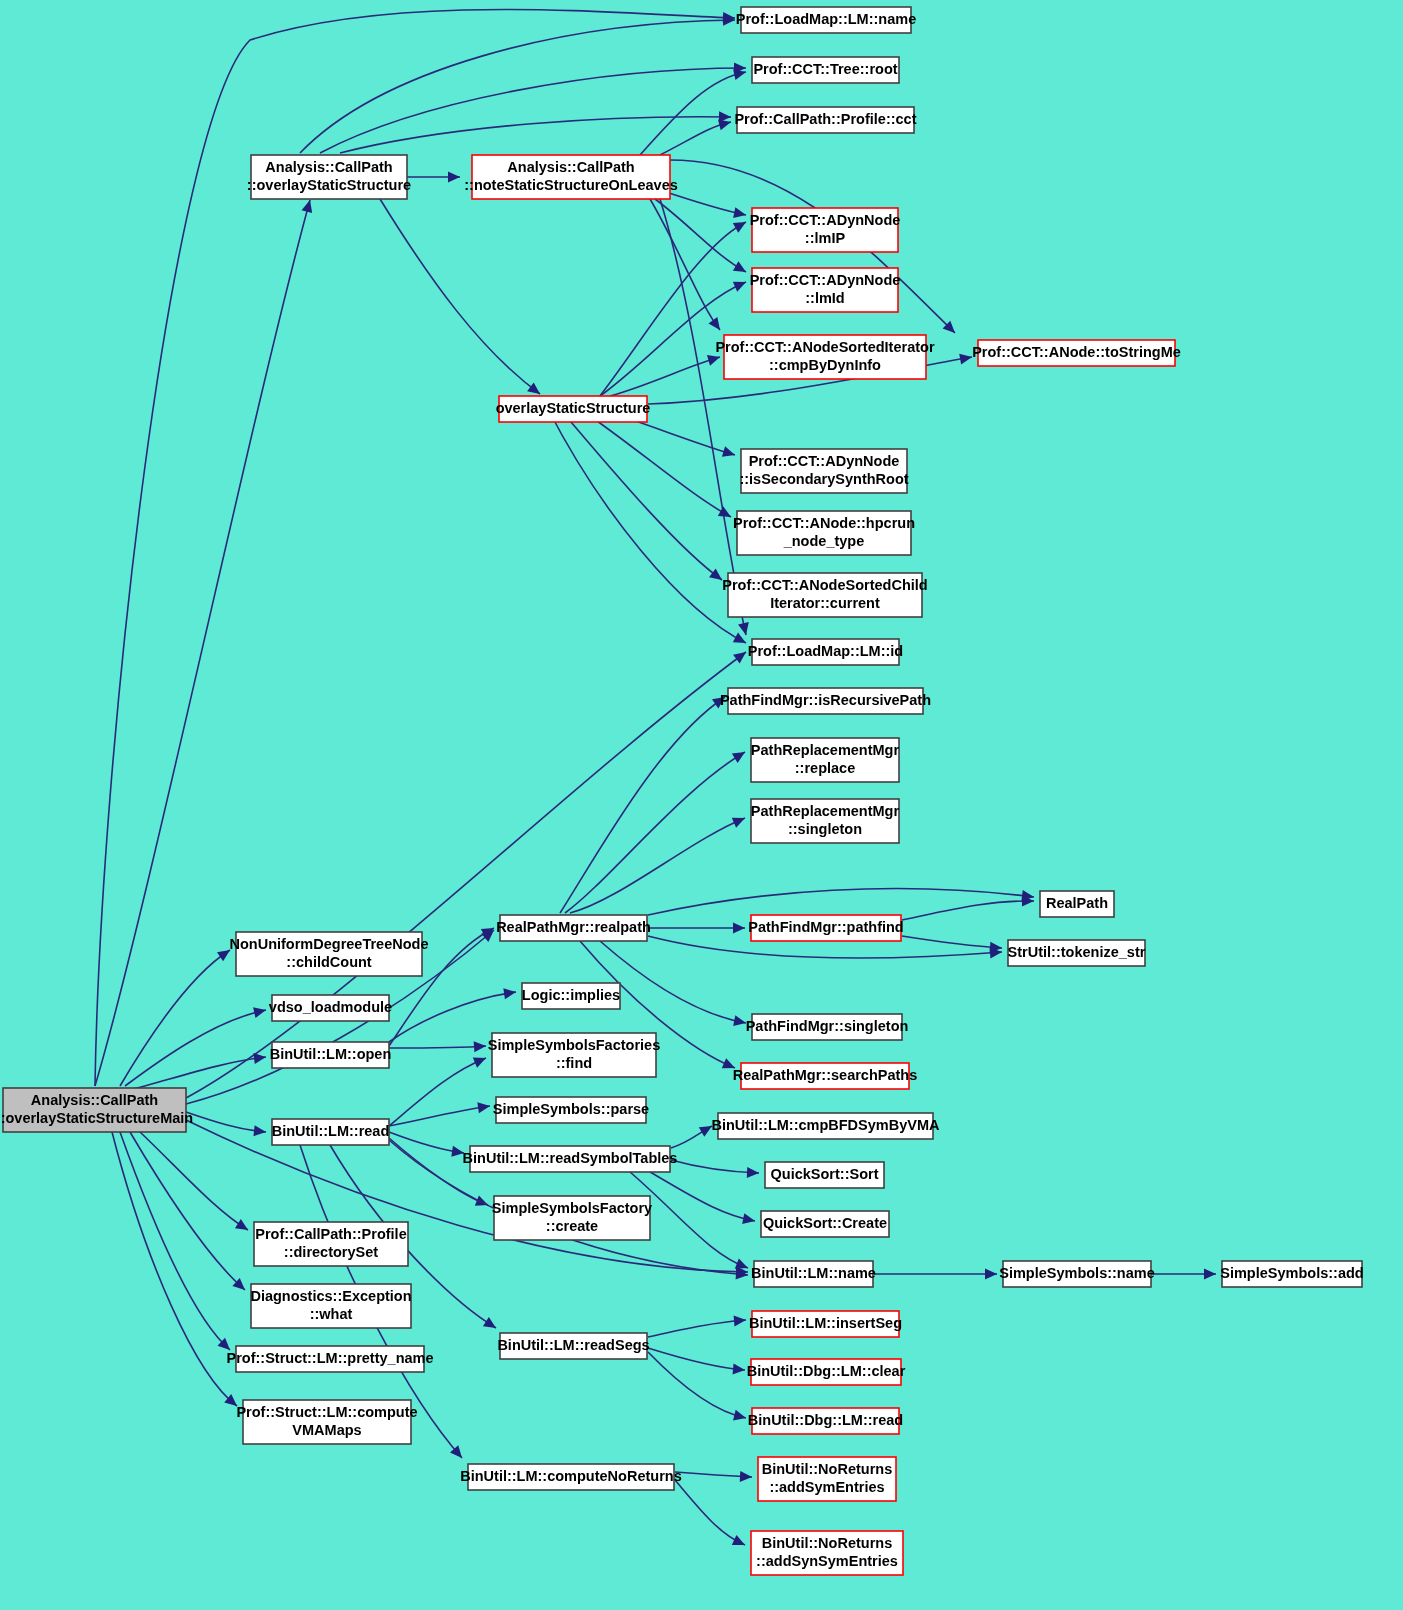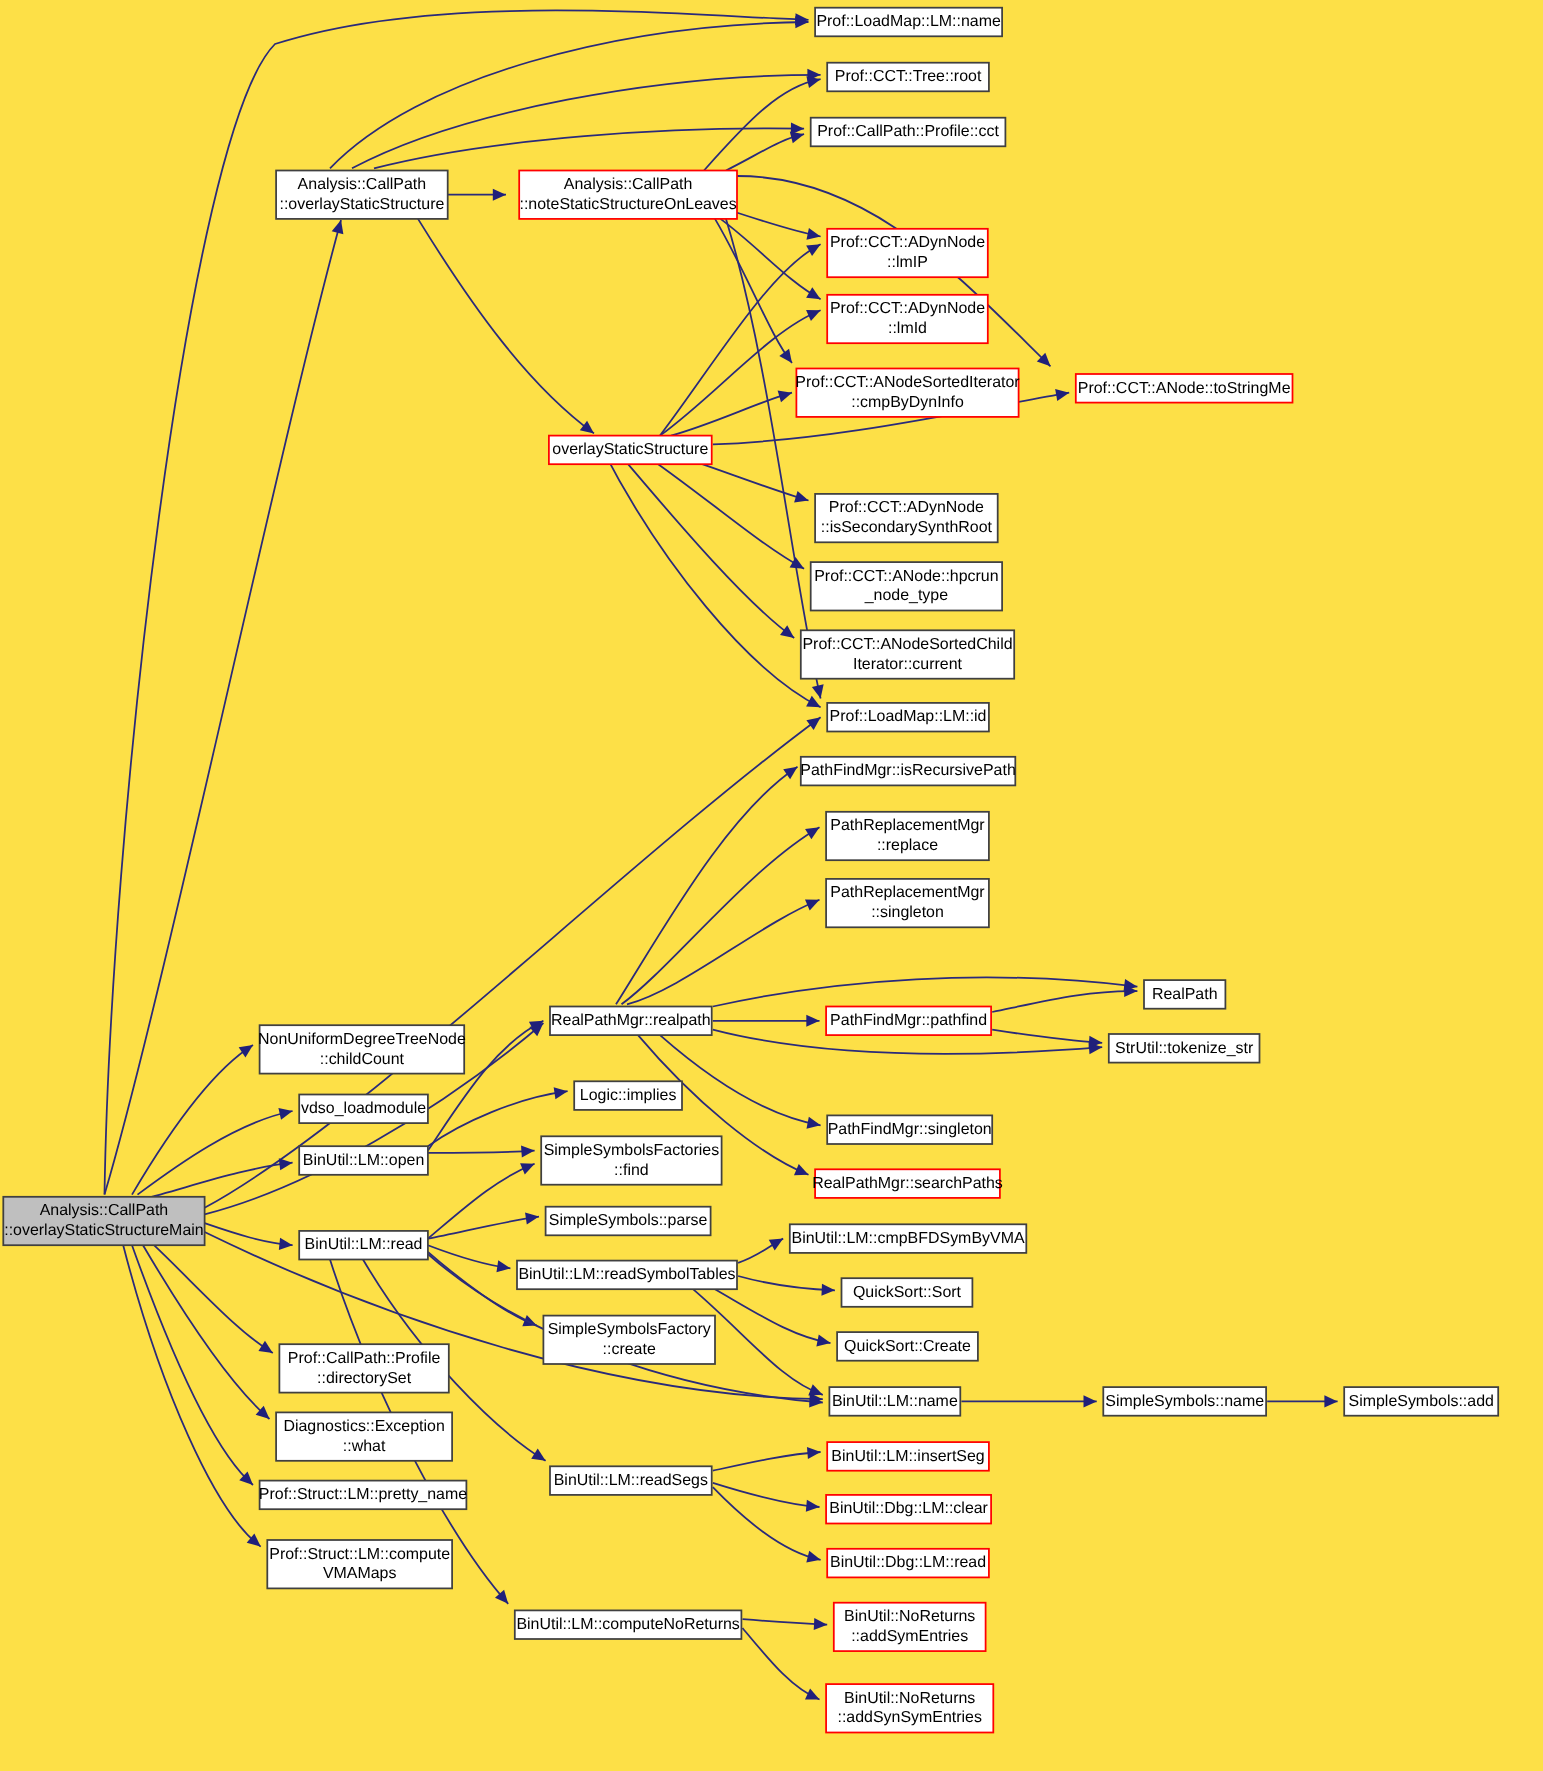--- a/index.html
+++ b/index.html
@@ -4,22 +4,23 @@
 <style>
   html, body {
     margin: 0;
     padding: 0;
     background: #ffffff;
   }
   #graph-root {
     position: relative;
     width: 1403px;
     height: 1610px;
-    background: #fde047;
+    background: #5eead4;
     font-family: "Liberation Sans", sans-serif;
+    font-weight: bold;
   }
   svg#callgraph {
     display: block;
     width: 1403px;
     height: 1610px;
   }
   .edge {
     fill: none;
     stroke: #2a2a7a;
     stroke-width: 1.6;

